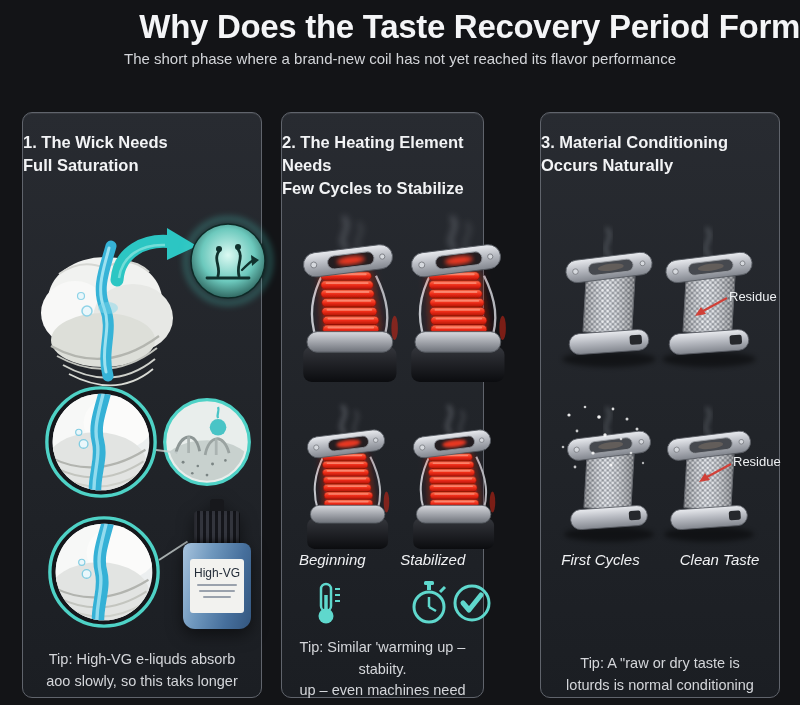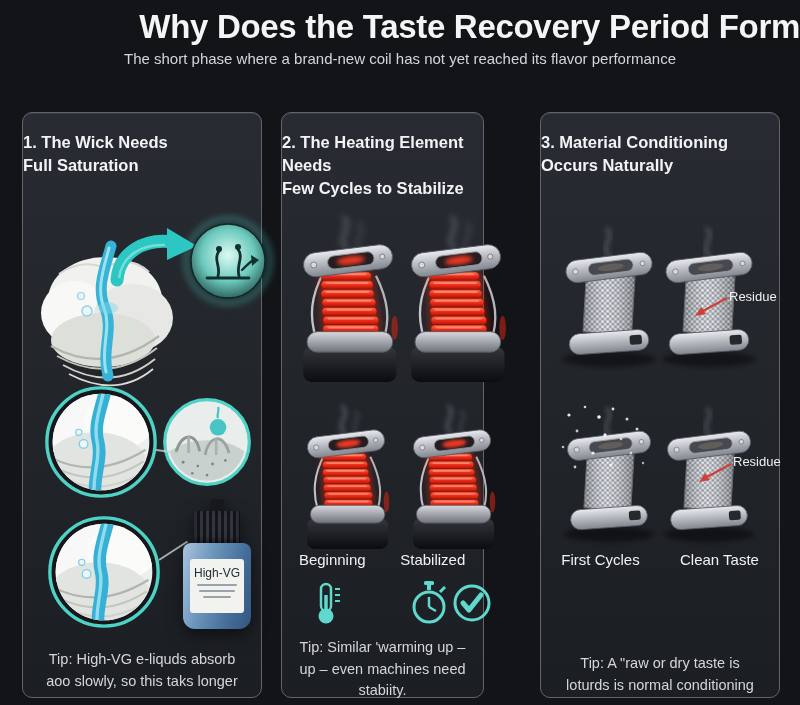--- a/index.html
+++ b/index.html
@@ -16,21 +16,21 @@
   #panel-wick{left:22px;width:240px;}
   #panel-heating{left:281px;width:203px;}
   #panel-material{left:540px;width:240px;}
   .panel-title{position:absolute;top:18px;left:0;width:100%;
          font-size:16.5px;font-weight:bold;color:#f2f3f5;line-height:23px;}
   .abs{position:absolute;}
   .connector{position:absolute;height:2px;background:#c9d2d1;opacity:.8;transform-origin:left center;}
   .tip{position:absolute;left:0;width:100%;text-align:center;font-size:14.5px;
          color:#d4d6da;line-height:21.5px;}
   .label-row{position:absolute;top:438px;left:0;width:100%;display:flex;}
-  .label-cell{flex:1;text-align:center;font-size:15px;color:#f0f1f3;}
+  .label-cell{flex:1;text-align:center;font-size:15px;color:#f0f1f3;font-style:italic;}
   .residue-label{position:absolute;color:#eef0f2;font-size:13px;white-space:nowrap;}
   
   .bottle{position:absolute;left:156px;top:386px;width:76px;display:flex;
           flex-direction:column;align-items:center;filter:drop-shadow(0 6px 8px rgba(0,0,0,.5));}
   .bottle-tip{width:14px;height:12px;background:#17181c;border-radius:3px 3px 2px 2px;}
   .bottle-cap{width:46px;height:34px;border-radius:4px;
           background:repeating-linear-gradient(90deg,#33353d 0 3px,#14151a 3px 6px);
           box-shadow:inset 0 -4px 6px rgba(0,0,0,.6);}
   .bottle-body{width:68px;height:86px;margin-top:-2px;border-radius:8px 8px 12px 12px;
           background:linear-gradient(105deg,#a8c4de 0%,#6e97bd 35%,#466f9c 70%,#33567e 100%);
@@ -317,22 +317,22 @@
       <line x1="23" y1="28" x2="23" y2="18" stroke="#5fd8cd" stroke-width="2.5"></line>
       <line x1="23" y1="28" x2="30" y2="32" stroke="#5fd8cd" stroke-width="2.5"></line>
     </svg>
     <svg class="abs" style="left:168px;top:468px" width="44" height="44" viewBox="0 0 44 44">
       <circle cx="22" cy="22" r="17" fill="none" stroke="#5fd8cd" stroke-width="3"></circle>
       <path d="M13 22 L19 29 L31 14" fill="none" stroke="#5fd8cd" stroke-width="5" stroke-linecap="round" stroke-linejoin="round"></path>
     </svg>
 
     <div class="tip" style="top:524px">
       <div>Tip: Similar 'warming up –</div>
+      <div>stabiity.</div>
       <div>up – even machines need</div>
-      <div>stabiity.</div>
     </div>
   </section>
 
   <section class="panel" id="panel-material">
     <div class="panel-title">
       <div>3. Material Conditioning</div>
       <div>Occurs Naturally</div>
     </div>
 
     <svg class="abs" style="left:16px;top:110px;overflow:visible" width="104" height="160">

